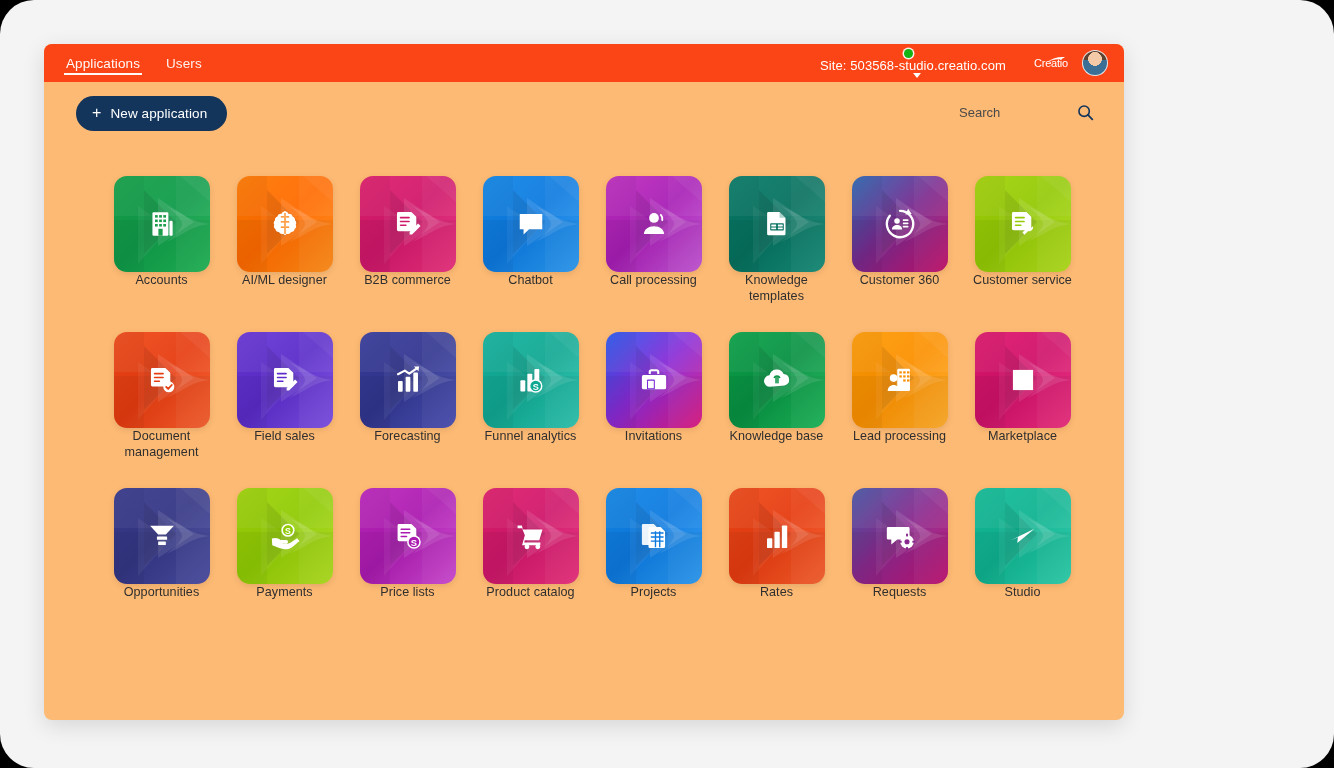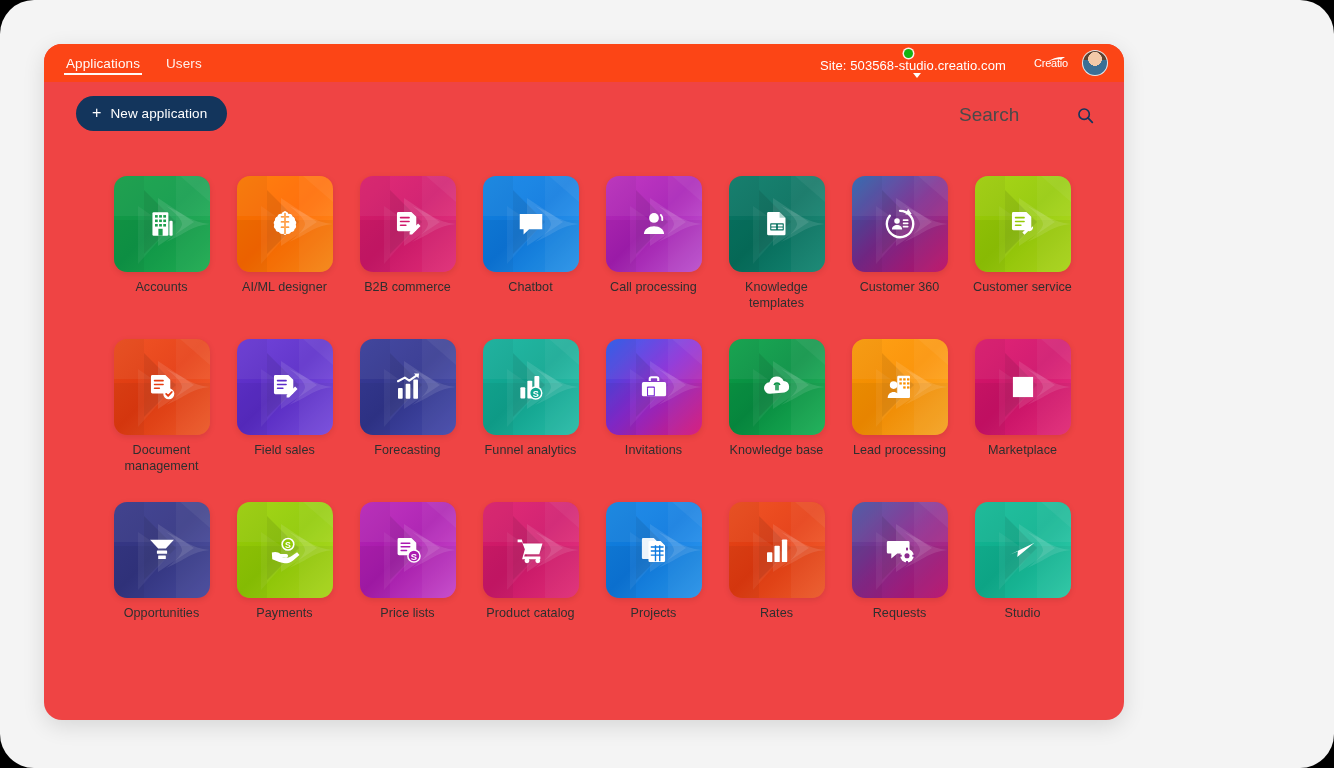--- a/index.html
+++ b/index.html
@@ -11,22 +11,22 @@
   }
   
   #device{
     position:absolute;inset:0;
     background:#f4f4f4;
     border-radius:34px;
   }
   
   #card{
     position:absolute;left:44px;top:44px;width:1080px;height:676px;
-    background:#ef4444;
-    border-radius:18px;
+    background:#fdba74;
+    border-radius:8px;
     box-shadow:0 6px 22px rgba(0,0,0,.12);
     overflow:hidden;
   }
   
   #topbar{
     position:absolute;left:0;top:0;width:100%;height:38px;
     background:#fc4516;
     display:flex;align-items:center;
   }
   .nav-tabs{display:flex;align-items:center;margin-left:20px;height:38px;}
@@ -81,21 +81,21 @@
     font-family:inherit;font-size:13.5px;letter-spacing:.1px;
     display:flex;align-items:center;gap:9px;cursor:pointer;
   }
   #new-app-btn .plus{font-size:16px;line-height:1;margin-top:-1px;font-weight:300;}
 
   #search-area{
     position:absolute;right:30px;top:22px;display:flex;align-items:center;gap:32px;
   }
   #search-input{
     border:none;outline:none;background:transparent;
-    font-family:inherit;font-size:19px;color:#3a3a3a;
+    font-family:inherit;font-size:13px;color:#3a3a3a;
     width:86px;text-align:left;padding:0;
   }
   #search-input::placeholder{color:#4a4a4a;}
   .search-icon{cursor:pointer;display:block;}
 
   
   #grid{
     position:absolute;left:56px;top:132px;right:40px;
     display:grid;
     grid-template-columns:repeat(8,1fr);
@@ -109,21 +109,21 @@
     overflow:hidden;
     box-shadow:0 2px 6px rgba(0,0,0,.10);
   }
   .tile-bg{position:absolute;inset:0;}
   
   .wm{position:absolute;inset:0;pointer-events:none;}
   .tile-icon{
     position:absolute;inset:0;display:flex;align-items:center;justify-content:center;
   }
   .tile-label{
-    margin-top:7px;width:108px;text-align:center;
+    margin-top:0;width:108px;text-align:center;
     font-size:12.6px;line-height:16px;color:#2f2f2f;letter-spacing:.05px;
   }
 </style>
 </head>
 <body>
 
 <div id="device">
   <div id="card">
 
     <div id="topbar">

